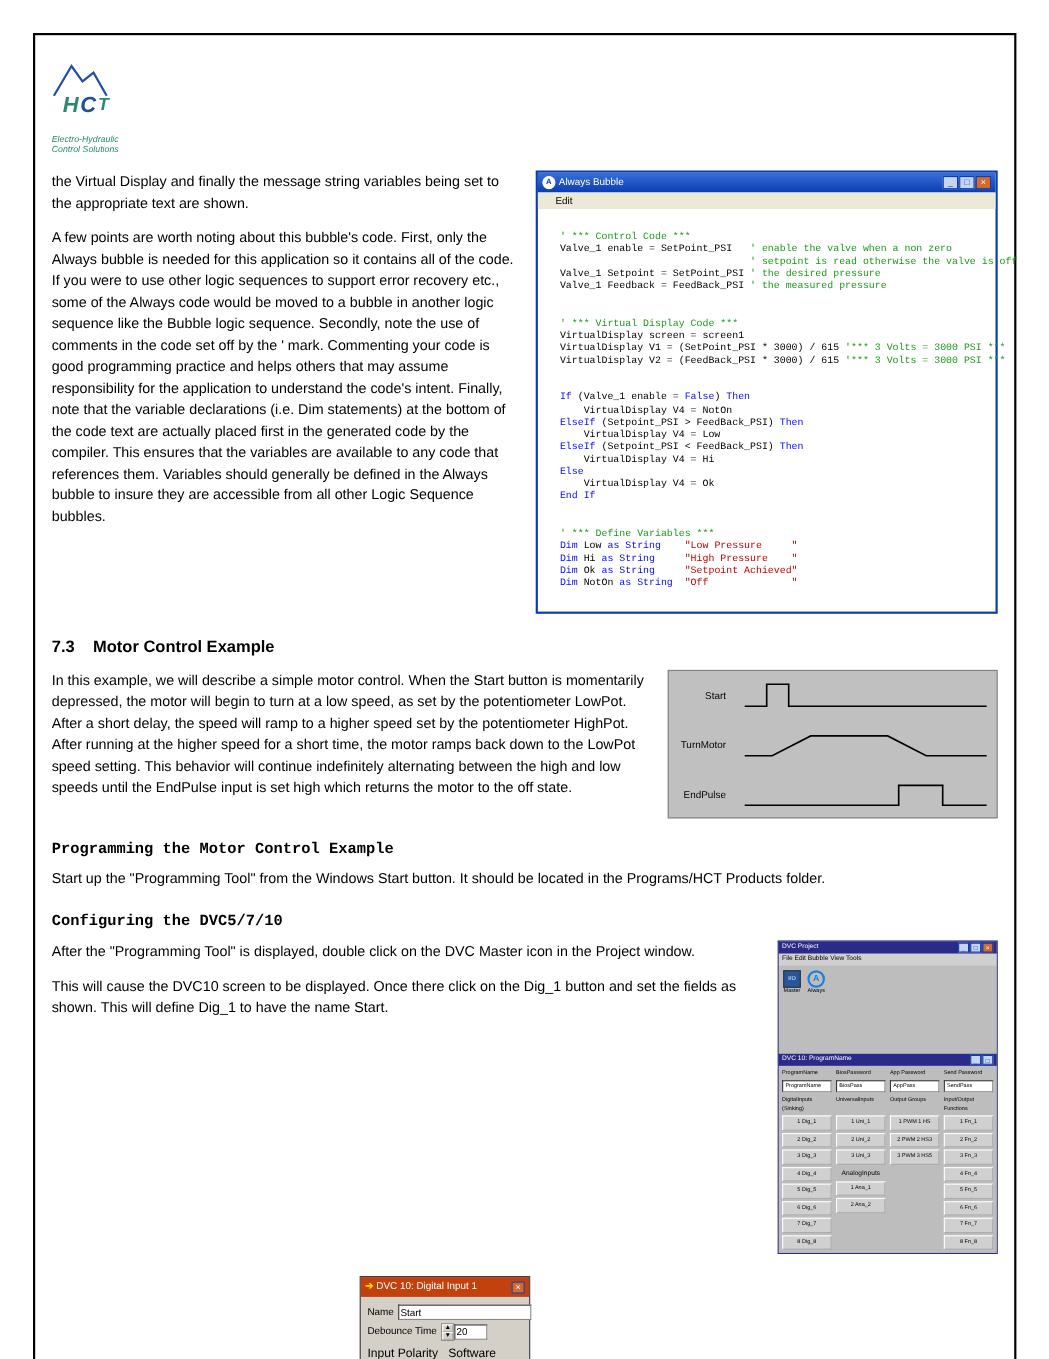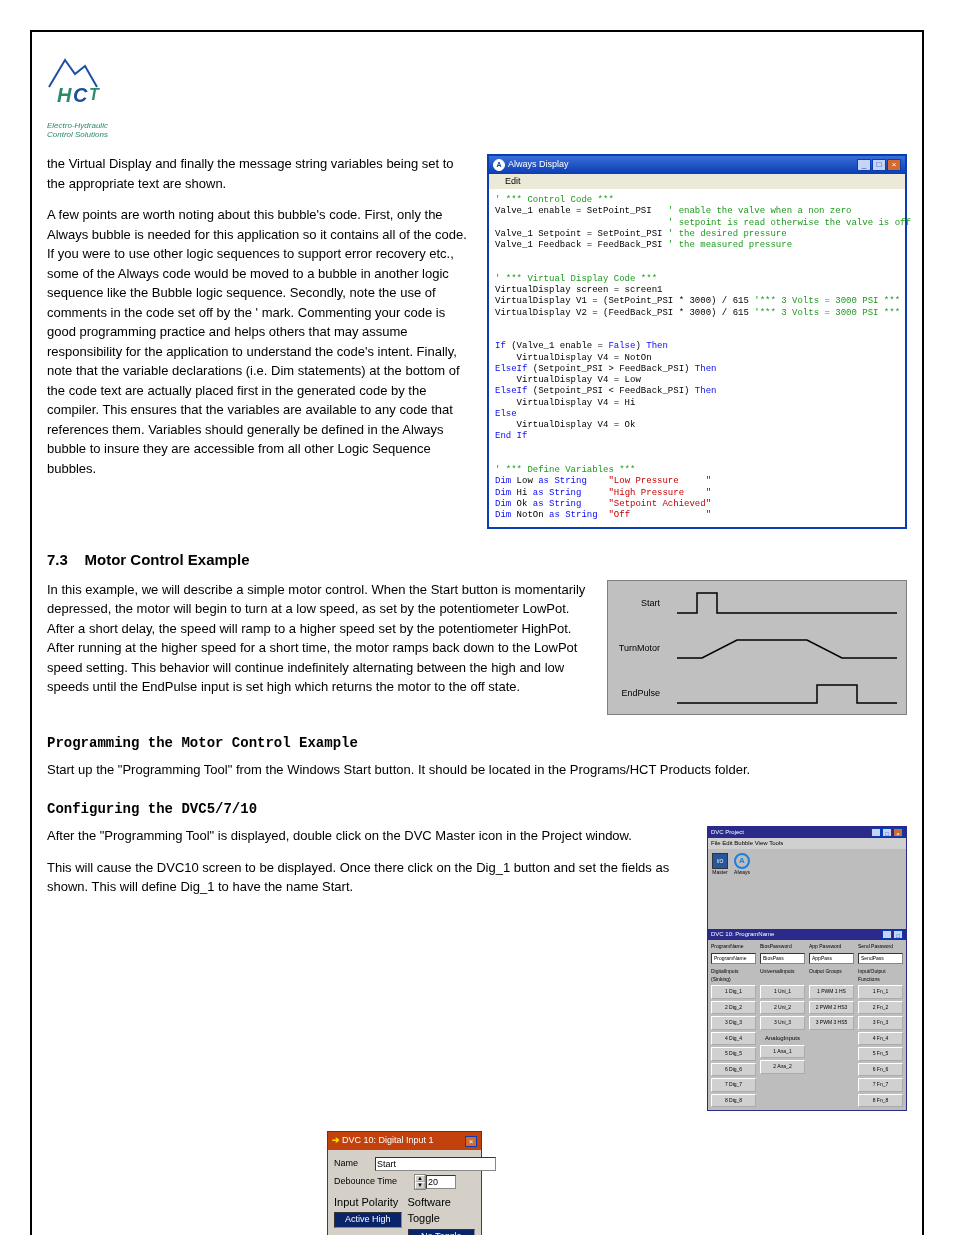--- a/index.html
+++ b/index.html
@@ -19,21 +19,21 @@
   
   
   .code-window { width: 420px; border: 2px solid #0a3db3; background: #fff; font-size: 9px; }
   .code-titlebar { background: linear-gradient(#3a6ed8,#0a3db3); color: #fff; padding: 2px 4px; display: flex; align-items: center; justify-content: space-between; }
   .code-titlebar .left { display: flex; align-items: center; gap: 3px; }
   .code-titlebar .icon-a { width:12px; height:12px; border:1px solid #fff; border-radius:50%; display:inline-flex; align-items:center; justify-content:center; font-size:7px; background:#fff; color:#0a3db3; font-weight:bold; }
   .code-titlebar .wbtns { display:flex; gap:1px; }
   .wbtn { width:14px; height:12px; background:#c7d5f5; border:1px solid #0a3db3; font-size:8px; line-height:10px; text-align:center; color:#0a3db3; }
   .wbtn.close { background:#d36a2e; color:#fff; }
   .code-menubar { background:#ece9d8; padding:1px 16px; font-size:9px; }
-  .code-body { font-family: "Courier New", monospace; font-size:9px; padding: 6px; white-space: pre; line-height:1.25; color:#000; }
+  .code-body { font-family: "Courier New", monospace; font-size:9px; padding: 20px; white-space: pre; line-height:1.25; color:#000; }
   .cg { color: #1d9a1d; }
   .cb { color: #0a0af5; }
   .cr { color: #c40000; }
   
   
   .timing { width:300px; height:135px; background:#c0c0c0; border:1px solid #808080; position:relative; font-size:10px; }
   .timing-row { position:absolute; left:0; width:100%; height:45px; display:flex; align-items:center; }
   .timing-row .lbl { width:60px; text-align:right; padding-right:8px; font-size:9px; }
   .timing-row svg { flex:1; height:40px; }
   
@@ -52,21 +52,21 @@
   .proj-form-row .hdr { font-size:5px; flex:1; }
   .btn-grid { display:flex; gap:4px; }
   .btn-col { display:flex; flex-direction:column; gap:2px; flex:1; }
   .gbtn { background:#d0d0d0; border:1px outset #fff; font-size:5px; padding:2px 1px; text-align:center; }
   
   
   .di-dialog { width:155px; background:#d4d0c8; border:1px solid #404040; font-size:9px; }
   .di-title { background:#c2410c; color:#fff; padding:2px 4px; display:flex; align-items:center; justify-content:space-between; }
   .di-title .arrow { color:#ffdd00; font-weight:bold; }
   .di-body { padding:4px 6px; }
-  .di-row { display:flex; align-items:center; gap:17px; margin:3px 0; }
+  .di-row { display:flex; align-items:center; gap:4px; margin:3px 0; }
   .di-row .lbl { font-size:9px; }
   .di-row input { border:1px inset #888; font-size:9px; padding:1px; }
   .di-cols { display:flex; gap:6px; margin-top:4px; }
   .di-col { flex:1; }
   .di-col .col-lbl { font-size:11px; margin-bottom:2px; }
   .di-list { border:1px inset #888; background:#fff; font-size:9px; }
   .di-list .sel { background:#0a246a; color:#fff; }
   .di-list div { padding:0 3px;text-align:center; }
   .spin { display:flex; align-items:center; }
   .spin .sp { display:flex; flex-direction:column; border:1px solid #888; }
@@ -91,21 +91,21 @@
     <div class="row-with-image">
       <div class="text-col">
         <p class="para"><span>the Virtual Display and finally the message string </span><span>variables being set to the appropriate text are shown.</span></p>
         <p class="para">A few points are worth noting about this bubble's code. First, only the Always bubble is needed for this application so it contains all of the code. If you were to use other logic sequences to support error recovery etc., some of the Always code would be moved to a bubble in another logic sequence like the Bubble logic sequence. Secondly, note the use of comments in the code set off by the ' mark. Commenting your code is good programming practice and helps others that may assume responsibility for the application to understand the code's intent. Finally, note that the variable declarations (i.e. Dim statements) at the bottom of the code text are actually placed first in the generated code by the compiler. This ensures that the variables are available to any code that references them. Variables should generally be defined in the Always bubble to insure they are accessible from all other Logic Sequence bubbles.</p>
       </div>
       <div class="img-col">
         <div class="code-window">
           <div class="code-titlebar">
             <span class="left">
                 <span class="icon-a">A</span>
-                <span>Always Display</span>
+                <span>Always Bubble</span>
               </span>
             <span class="wbtns">
               <span class="wbtn">_</span>
               <span class="wbtn">□</span>
               <span class="wbtn close">×</span>
             </span>
           </div>
           <div class="code-menubar">Edit</div>
           <div class="code-body" id="code-body"><div class="cg">' *** Control Code ***</div><div><span>Valve_1 enable = SetPoint_PSI   </span><span class="cg">' enable the valve when a non zero</span></div><div><span>                                </span><span class="cg">' setpoint is read otherwise the valve is off</span></div><div><span>Valve_1 Setpoint = SetPoint_PSI </span><span class="cg">' the desired pressure</span></div><div><span>Valve_1 Feedback = FeedBack_PSI </span><span class="cg">' the measured pressure</span></div><div> </div><div> </div><div class="cg">' *** Virtual Display Code ***</div><div>VirtualDisplay screen = screen1</div><div><span>VirtualDisplay V1 = (SetPoint_PSI * 3000) / 615 </span><span class="cg">'*** 3 Volts = 3000 PSI ***</span></div><div><span>VirtualDisplay V2 = (FeedBack_PSI * 3000) / 615 </span><span class="cg">'*** 3 Volts = 3000 PSI ***</span></div><div> </div><div> </div><div><span class="cb">If </span><span>(Valve_1 enable = </span><span class="cb">False</span><span>) </span><span class="cb">Then</span></div><div>    VirtualDisplay V4 = NotOn</div><div><span class="cb">ElseIf </span><span>(Setpoint_PSI &gt; FeedBack_PSI) </span><span class="cb">Then</span></div><div>    VirtualDisplay V4 = Low</div><div><span class="cb">ElseIf </span><span>(Setpoint_PSI &lt; FeedBack_PSI) </span><span class="cb">Then</span></div><div>    VirtualDisplay V4 = Hi</div><div class="cb">Else</div><div>    VirtualDisplay V4 = Ok</div><div class="cb">End If</div><div> </div><div> </div><div class="cg">' *** Define Variables ***</div><div><span class="cb">Dim </span><span>Low </span><span class="cb">as String</span><span>    </span><span class="cr">"Low Pressure     "</span></div><div><span class="cb">Dim </span><span>Hi </span><span class="cb">as String</span><span>     </span><span class="cr">"High Pressure    "</span></div><div><span class="cb">Dim </span><span>Ok </span><span class="cb">as String</span><span>     </span><span class="cr">"Setpoint Achieved"</span></div><div><span class="cb">Dim </span><span>NotOn </span><span class="cb">as String</span><span>  </span><span class="cr">"Off              "</span></div></div>
         </div>

